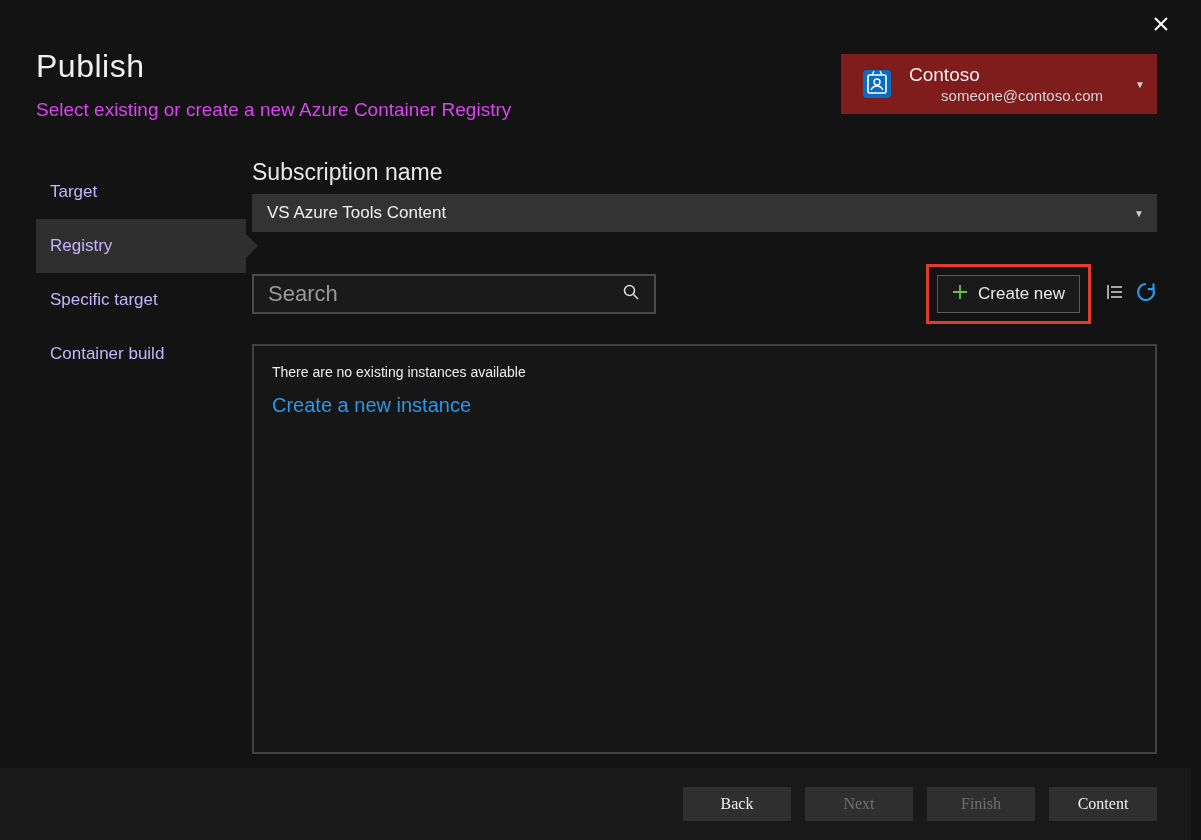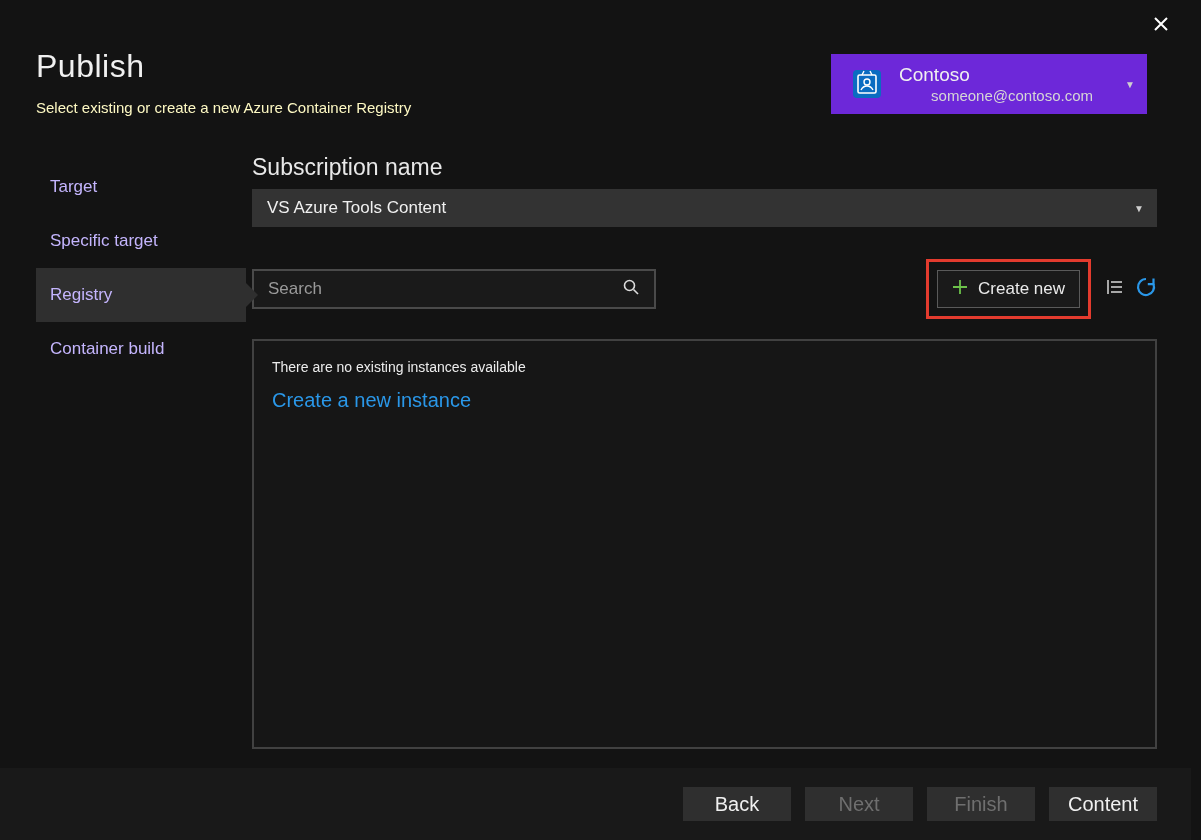--- a/index.html
+++ b/index.html
@@ -27,29 +27,29 @@
     padding: 48px 36px 0 36px;
   }
   .title {
     font-size: 32px;
     font-weight: 300;
     color: #f0f0f0;
     letter-spacing: 0.5px;
   }
   .subtitle {
     margin-top: 14px;
-    font-size: 15px;
+    font-size: 19px;
     font-weight: 400;
-    color: #fef9c3;
+    color: #d946ef;
   }
   .account-chip {
     position: absolute;
-    top: 54px; right: 44px;
+    top: 54px; right: 34px;
     width: 316px; height: 60px;
-    background: #6d28d9;
+    background: #7f1d1d;
     display: flex;
     align-items: center;
     cursor: pointer;
   }
   .account-icon {
     width: 36px; height: 36px;
     margin-left: 18px;
     flex-shrink: 0;
   }
   .account-text {
@@ -142,21 +142,21 @@
     display: flex;
     align-items: center;
     padding: 0 14px;
   }
   .search-input {
     flex: 1;
     background: transparent;
     border: none;
     outline: none;
     color: #fef9c3;
-    font-size: 17px;
+    font-size: 22px;
   }
   .search-input::placeholder { color: #9a9a9a; }
   .search-icon { color: #dcdcdc; margin-left: 8px; }
   .toolbar-spacer { flex: 1; }
 
   .create-new-wrap {
     border: 3px solid #e33b2e;
     padding: 8px;
   }
   .create-new-btn {
@@ -206,22 +206,23 @@
     align-items: center;
     justify-content: flex-end;
     padding-right: 34px;
     gap: 14px;
   }
   .btn {
     width: 108px; height: 34px;
     background: #2f2f2f;
     color: #f0f0f0;
     border: none;
-    font-size: 20px;
-    cursor: pointer;
+    font-size: 16px;
+    cursor: pointer;
+    font-family: Liberation Serif, serif;
   }
   .btn.disabled {
     color: #6f6f6f;
     cursor: default;
   }
 </style>
 </head>
 <body>
 
 <div class="dialog">
@@ -252,25 +253,25 @@
     </div>
     <span class="account-caret">▼</span>
   </div>
 
   <div class="body">
 
     <div class="nav">
       <div class="nav-item">
         <span>Target</span>
       </div>
+      <div class="nav-item active">
+        <span>Registry</span>
+      </div>
       <div class="nav-item">
         <span>Specific target</span>
-      </div>
-      <div class="nav-item active">
-        <span>Registry</span>
       </div>
       <div class="nav-item">
         <span>Container build</span>
       </div>
     </div>
 
     <div class="main">
       <div class="field-label">Subscription name</div>
       <div class="select">
         <span>VS Azure Tools Content</span>

